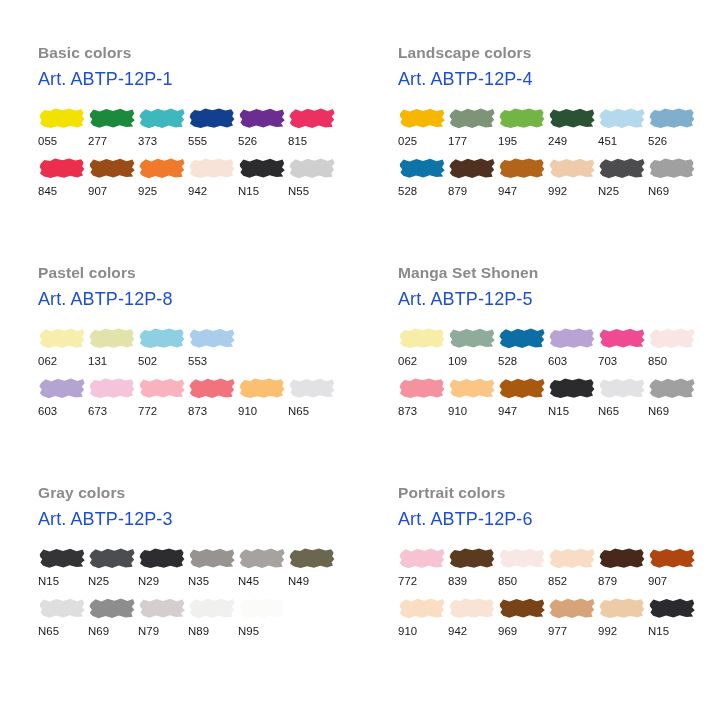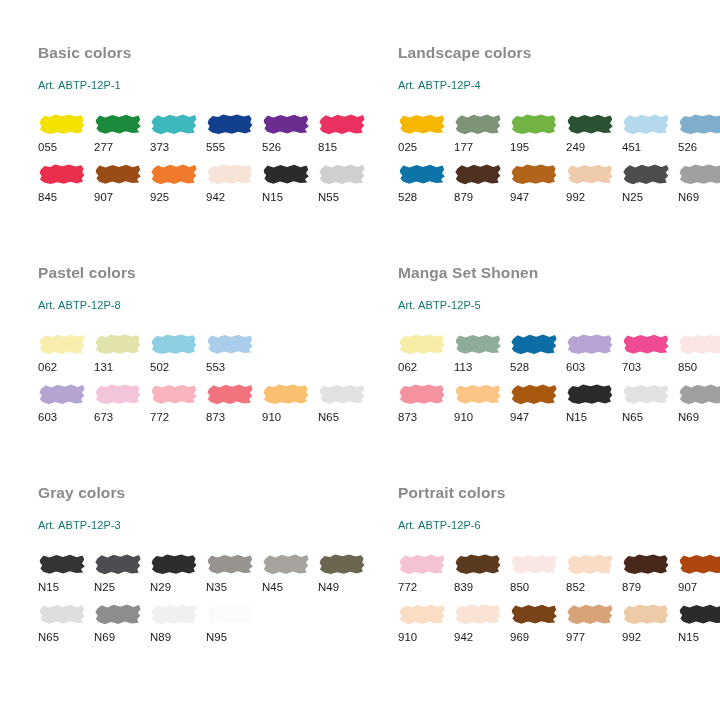--- a/index.html
+++ b/index.html
@@ -40,35 +40,35 @@
   .set-title {
     font-size: 15.5px;
     font-weight: bold;
     color: #8a8a8a;
     letter-spacing: 0.1px;
     line-height: 18px;
     margin: 0;
     white-space: nowrap;
   }
   .set-art {
-    font-size: 11px;
+    font-size: 18px;
     font-weight: normal;
-    color: #0f766e;
+    color: #1d4ed8;
     letter-spacing: 0.1px;
     line-height: 16px;
-    margin: 15px 0 0 0;
+    margin: 9px 0 0 0;
     white-space: nowrap;
   }
   .rows {
     margin-top: 19px;
   }
   .swatch-row {
     display: grid;
     grid-template-columns: repeat(6, 50px);
-    column-gap: 6px;
+    column-gap: 0;
     margin-bottom: 8px;
   }
   .swatch-cell {
     width: 50px;
   }
   .swatch {
     width: 48px;
     height: 24px;
     display: block;
   }
@@ -405,21 +405,21 @@
                 </svg>
               </span>
               <div class="swatch-code">062</div>
             </div>
             <div class="swatch-cell">
               <span class="swatch">
                 <svg viewBox="0 0 48 24" xmlns="http://www.w3.org/2000/svg">
                   <path d="M1.8,8.0 L5.4,3.6 L11.6,5.6 L18.4,3.0 L25.0,5.0 L32.2,2.8 L38.6,5.2 L44.6,3.6 L46.2,7.6 L44.0,11.2 L46.8,14.2 L43.0,17.2 L45.2,20.4 L38.2,21.0 L31.6,19.2 L25.4,21.6 L18.0,19.6 L11.4,21.8 L5.2,19.8 L2.4,16.6 L4.2,13.2 L2.0,10.4 Z" fill="#8fab9a"></path>
                 </svg>
               </span>
-              <div class="swatch-code">113</div>
+              <div class="swatch-code">109</div>
             </div>
             <div class="swatch-cell">
               <span class="swatch">
                 <svg viewBox="0 0 48 24" xmlns="http://www.w3.org/2000/svg">
                   <path d="M3.2,6.8 L7.6,3.2 L13.4,5.4 L19.6,2.8 L26.4,4.8 L33.0,2.6 L39.4,5.0 L45.0,3.0 L46.6,7.2 L43.8,10.6 L46.2,13.8 L43.2,17.0 L44.6,20.8 L37.6,21.6 L30.8,19.4 L24.2,22.0 L17.4,20.0 L10.8,22.2 L4.6,20.0 L1.8,17.0 L3.8,13.6 L1.4,10.2 Z" fill="#0c6ea4"></path>
                 </svg>
               </span>
               <div class="swatch-code">528</div>
             </div>
             <div class="swatch-cell">
@@ -566,20 +566,28 @@
               <span class="swatch">
                 <svg viewBox="0 0 48 24" xmlns="http://www.w3.org/2000/svg">
                   <path d="M3.2,6.8 L7.6,3.2 L13.4,5.4 L19.6,2.8 L26.4,4.8 L33.0,2.6 L39.4,5.0 L45.0,3.0 L46.6,7.2 L43.8,10.6 L46.2,13.8 L43.2,17.0 L44.6,20.8 L37.6,21.6 L30.8,19.4 L24.2,22.0 L17.4,20.0 L10.8,22.2 L4.6,20.0 L1.8,17.0 L3.8,13.6 L1.4,10.2 Z" fill="#8d8d8d"></path>
                 </svg>
               </span>
               <div class="swatch-code">N69</div>
             </div>
             <div class="swatch-cell">
               <span class="swatch">
                 <svg viewBox="0 0 48 24" xmlns="http://www.w3.org/2000/svg">
+                  <path d="M1.8,8.0 L5.4,3.6 L11.6,5.6 L18.4,3.0 L25.0,5.0 L32.2,2.8 L38.6,5.2 L44.6,3.6 L46.2,7.6 L44.0,11.2 L46.8,14.2 L43.0,17.2 L45.2,20.4 L38.2,21.0 L31.6,19.2 L25.4,21.6 L18.0,19.6 L11.4,21.8 L5.2,19.8 L2.4,16.6 L4.2,13.2 L2.0,10.4 Z" fill="#d4cfce"></path>
+                </svg>
+              </span>
+              <div class="swatch-code">N79</div>
+            </div>
+            <div class="swatch-cell">
+              <span class="swatch">
+                <svg viewBox="0 0 48 24" xmlns="http://www.w3.org/2000/svg">
                   <path d="M3.2,6.8 L7.6,3.2 L13.4,5.4 L19.6,2.8 L26.4,4.8 L33.0,2.6 L39.4,5.0 L45.0,3.0 L46.6,7.2 L43.8,10.6 L46.2,13.8 L43.2,17.0 L44.6,20.8 L37.6,21.6 L30.8,19.4 L24.2,22.0 L17.4,20.0 L10.8,22.2 L4.6,20.0 L1.8,17.0 L3.8,13.6 L1.4,10.2 Z" fill="#f0f0ee"></path>
                 </svg>
               </span>
               <div class="swatch-code">N89</div>
             </div>
             <div class="swatch-cell">
               <span class="swatch">
                 <svg viewBox="0 0 48 24" xmlns="http://www.w3.org/2000/svg">
                   <path d="M2.8,7.4 L6.5,4.0 L12.2,5.0 L17.0,2.6 L24.5,4.2 L31.0,2.4 L37.5,4.6 L43.2,3.2 L45.6,6.8 L44.2,10.2 L46.4,13.0 L43.6,16.4 L45.0,19.6 L39.0,21.4 L32.4,19.8 L26.0,21.8 L19.2,20.2 L12.6,22.0 L6.0,20.4 L2.0,17.6 L3.6,14.0 L1.6,11.0 Z" fill="#fbfbf9"></path>
                 </svg>

